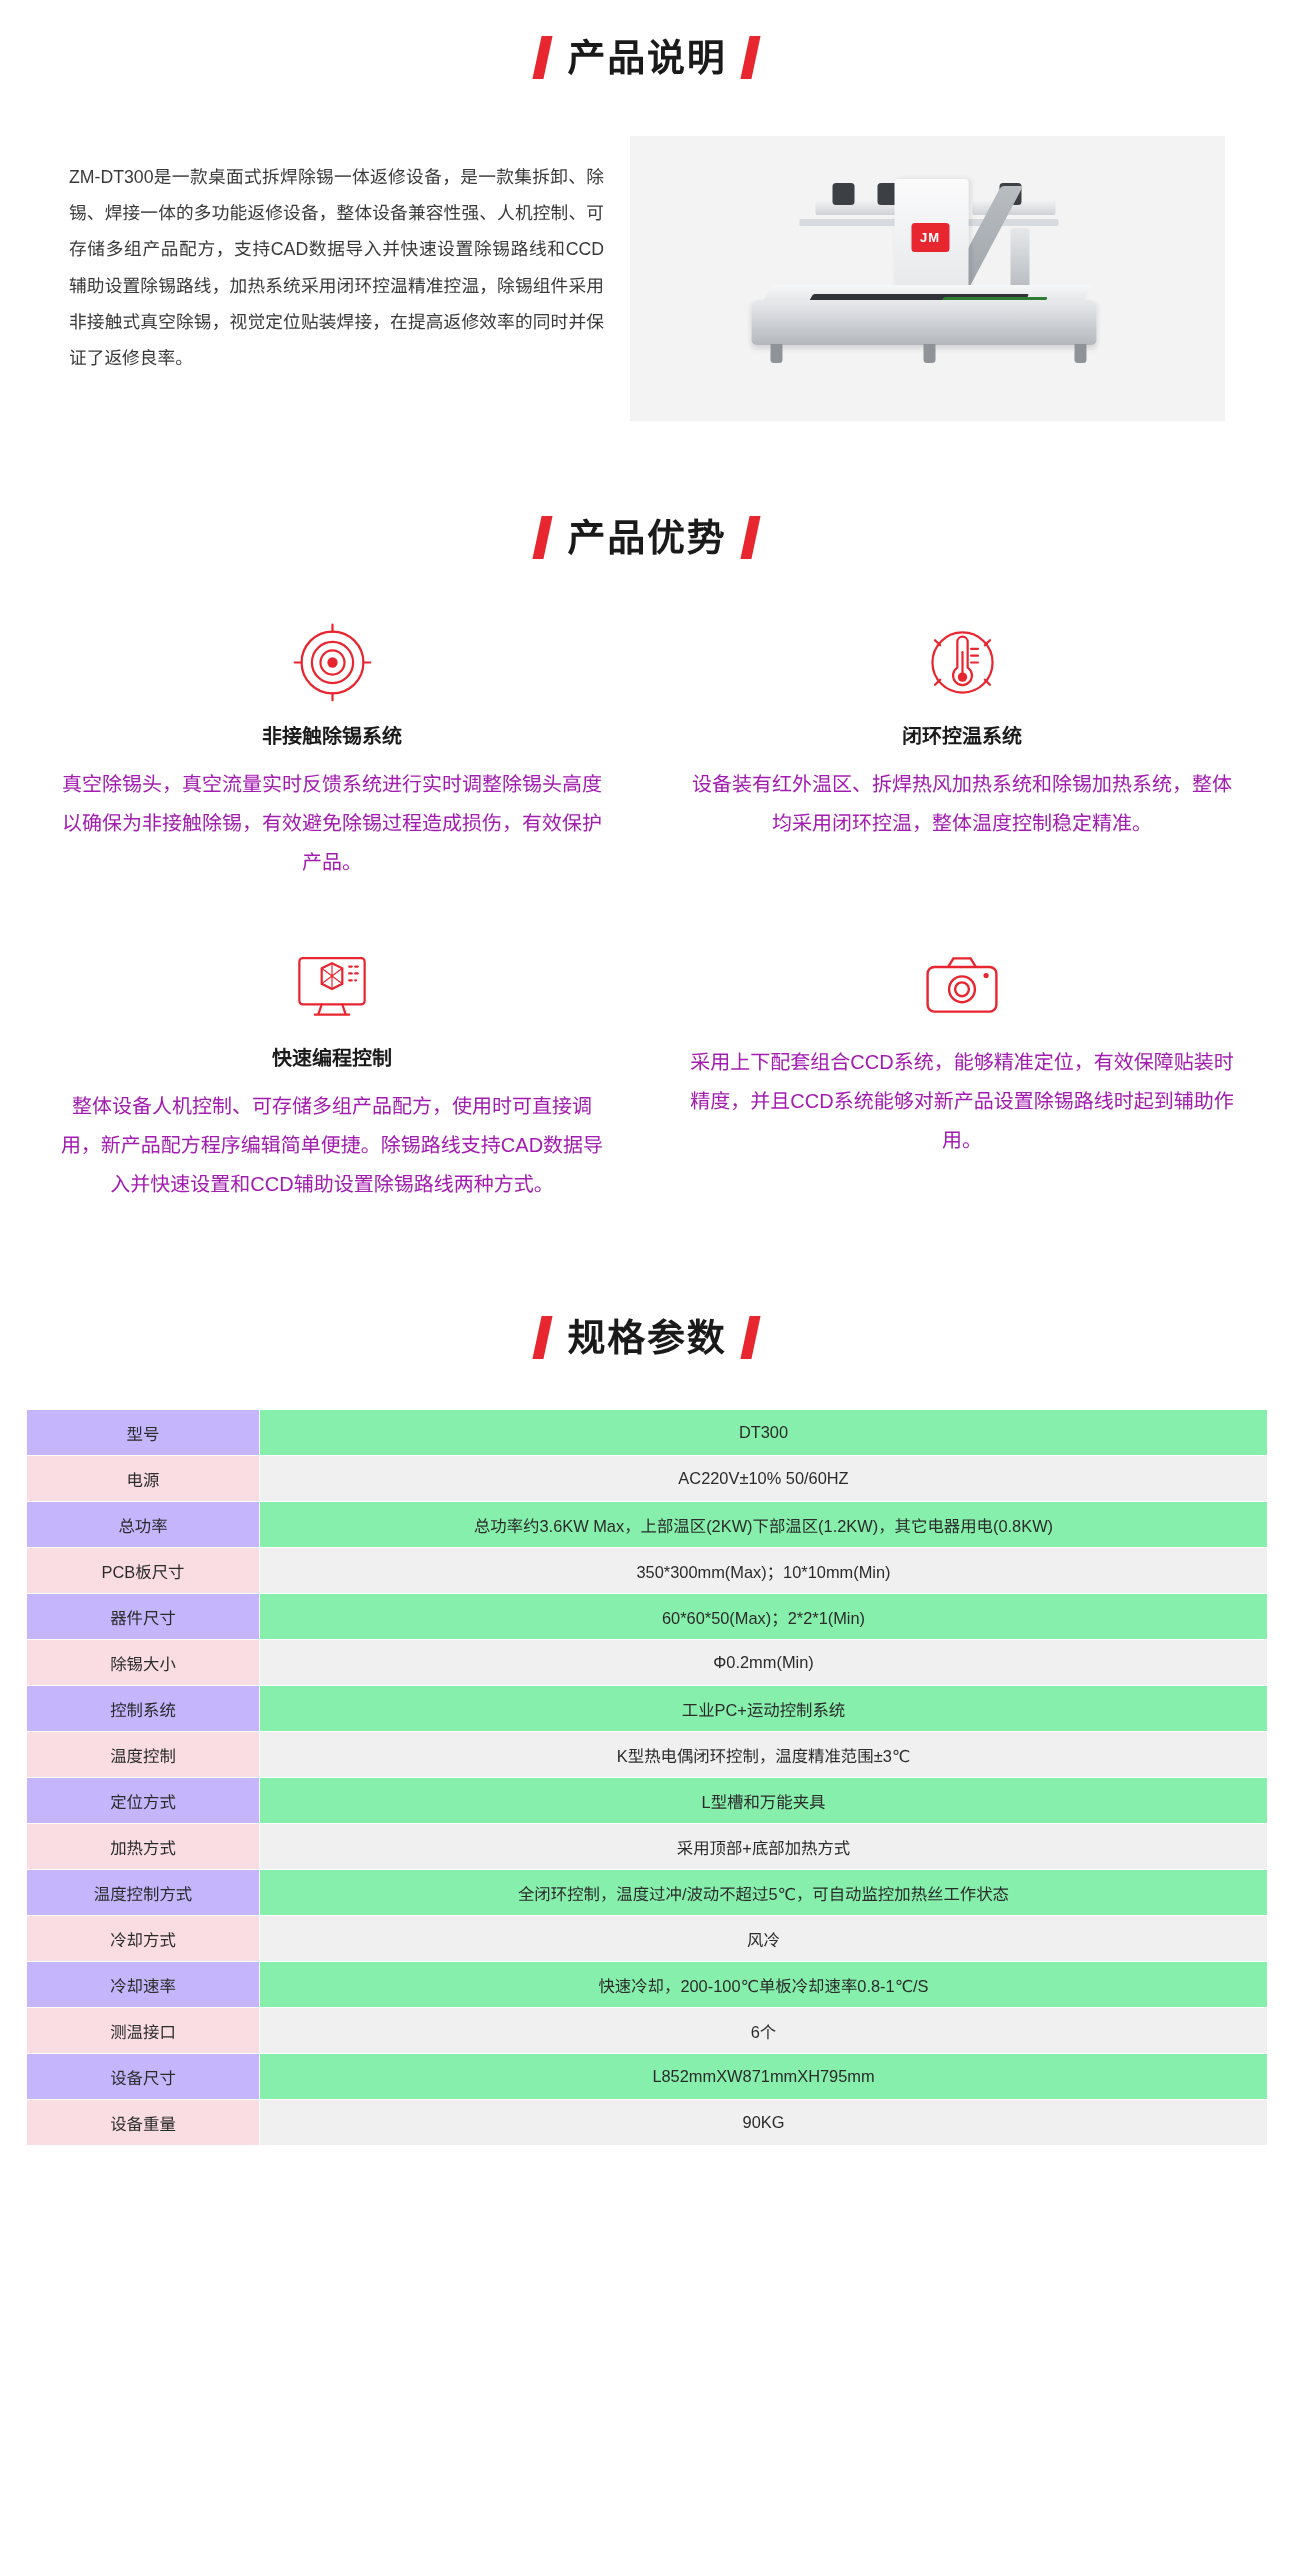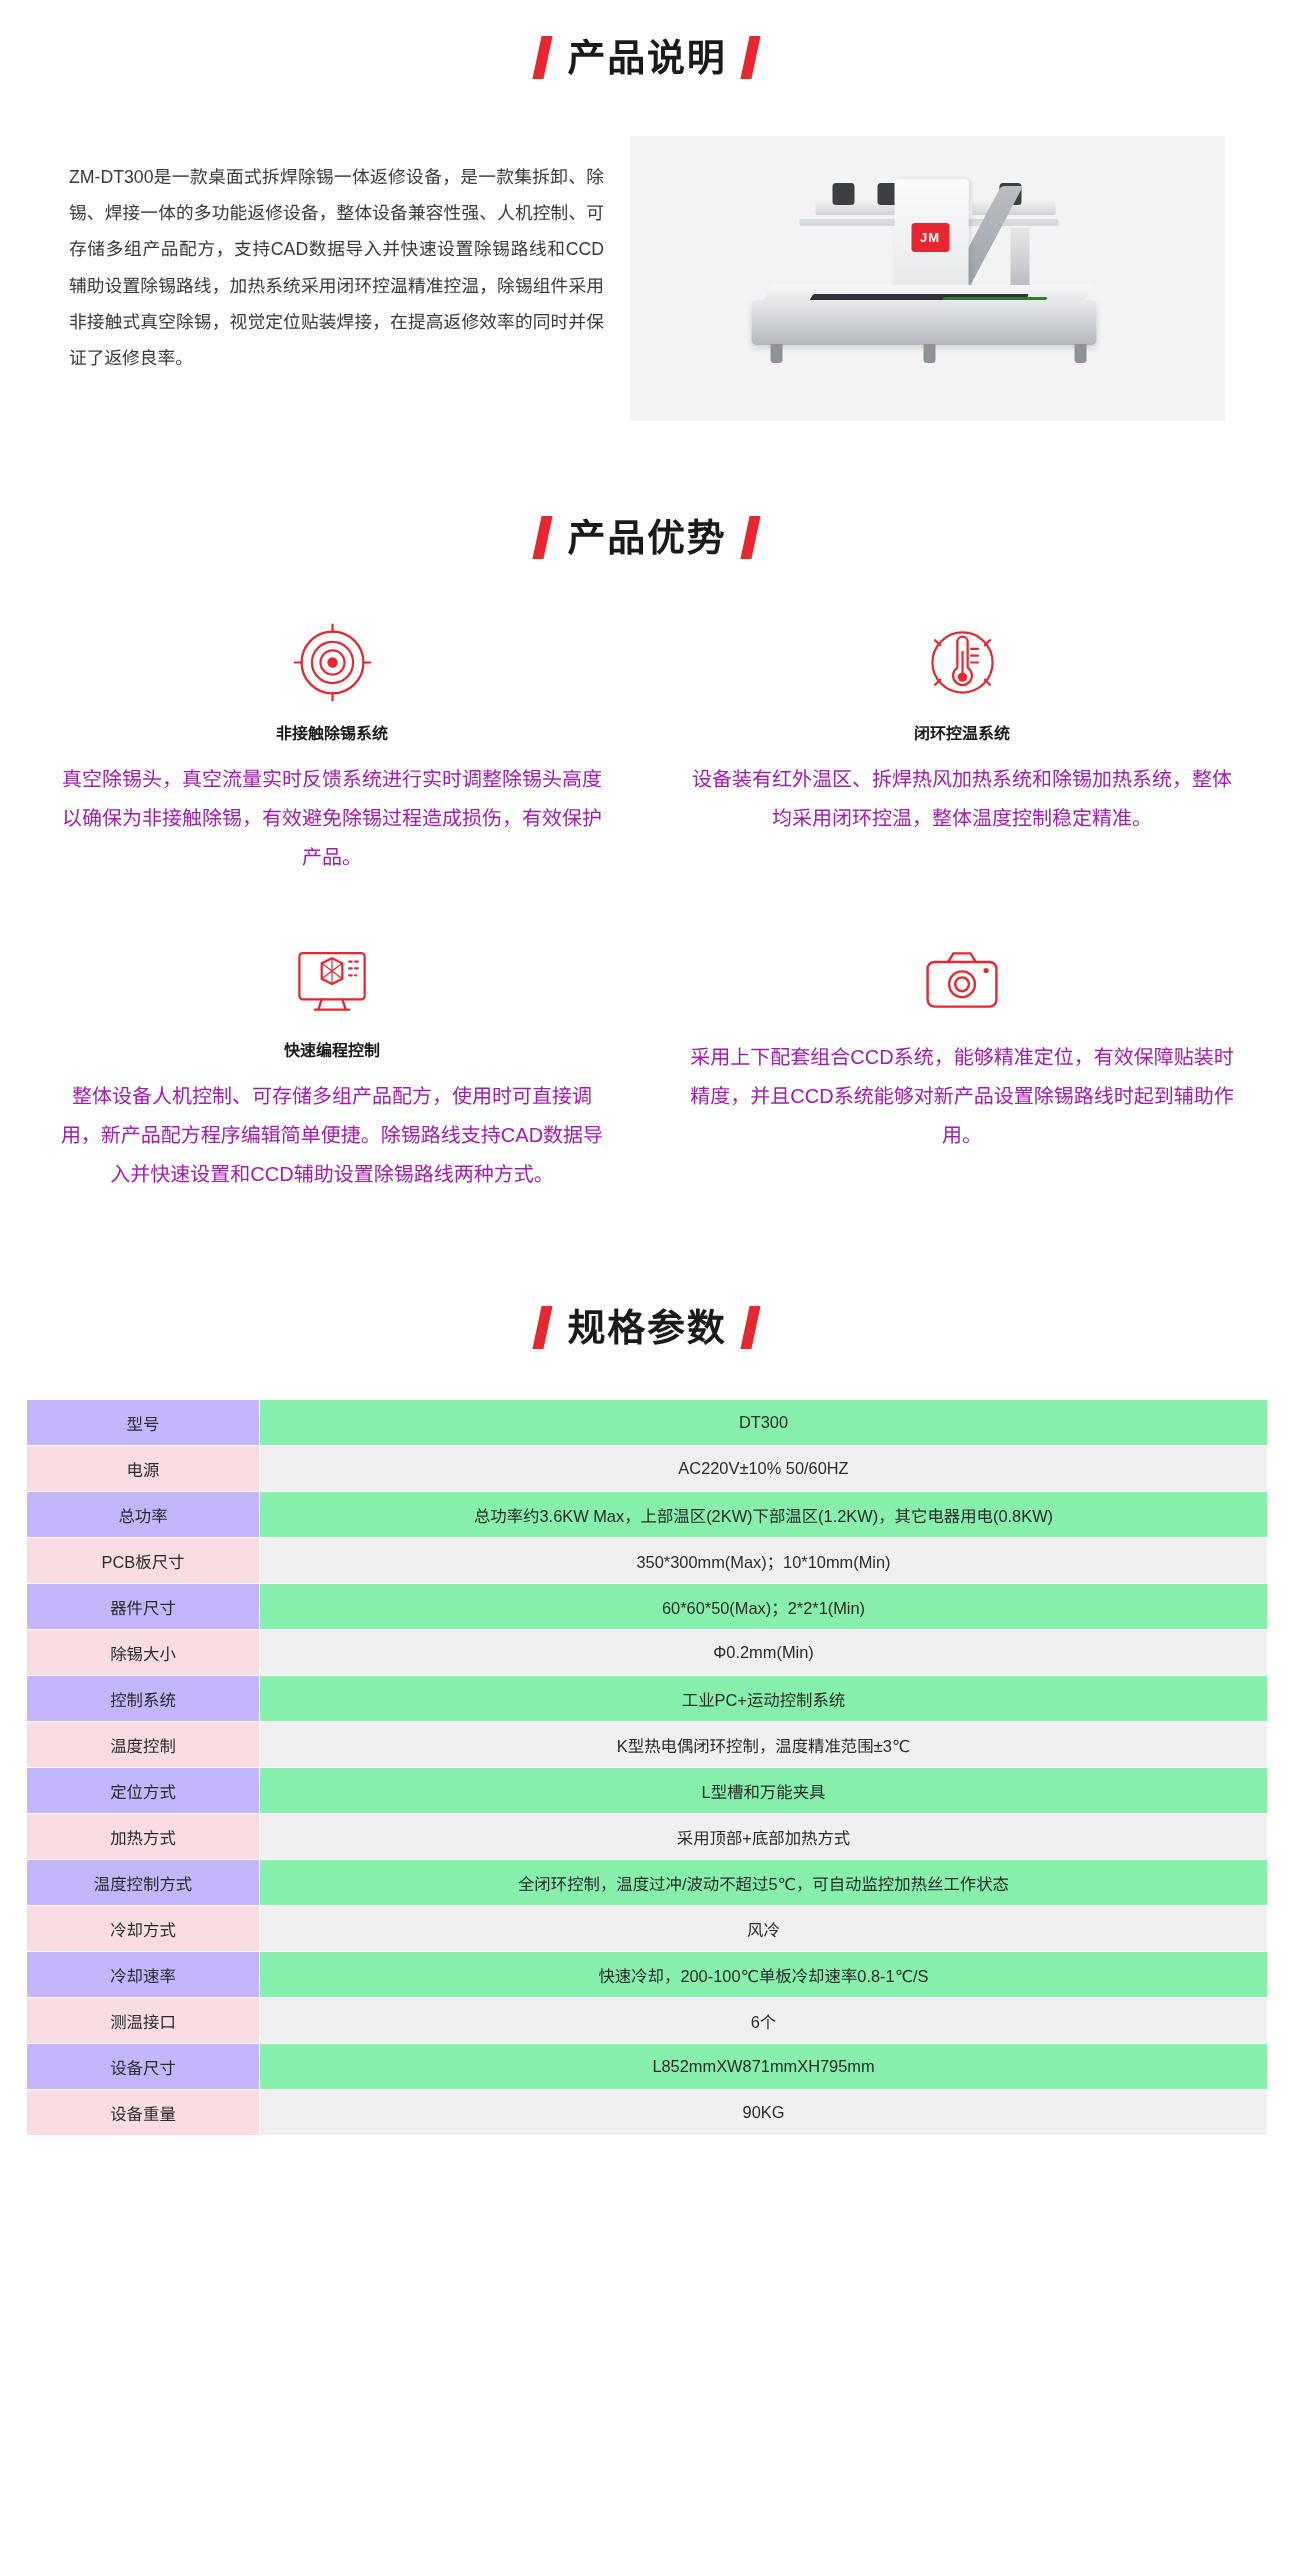--- a/index.html
+++ b/index.html
@@ -204,21 +204,21 @@
     text-align: center;
   }
   .adv-icon {
     height: 83px;
     display: flex;
     align-items: center;
     justify-content: center;
     margin-bottom: 15.5px;
   }
   .adv-title {
-    font-size: 16px;
+    font-size: 20px;
     font-weight: bold;
     color: #1a1a1a;
     margin-bottom: 15.5px;
   }
   .adv-desc {
     font-size: 20px;
     line-height: 1.95;
     color: #a21caf;
     text-align: center;
     margin-top: 16px;

